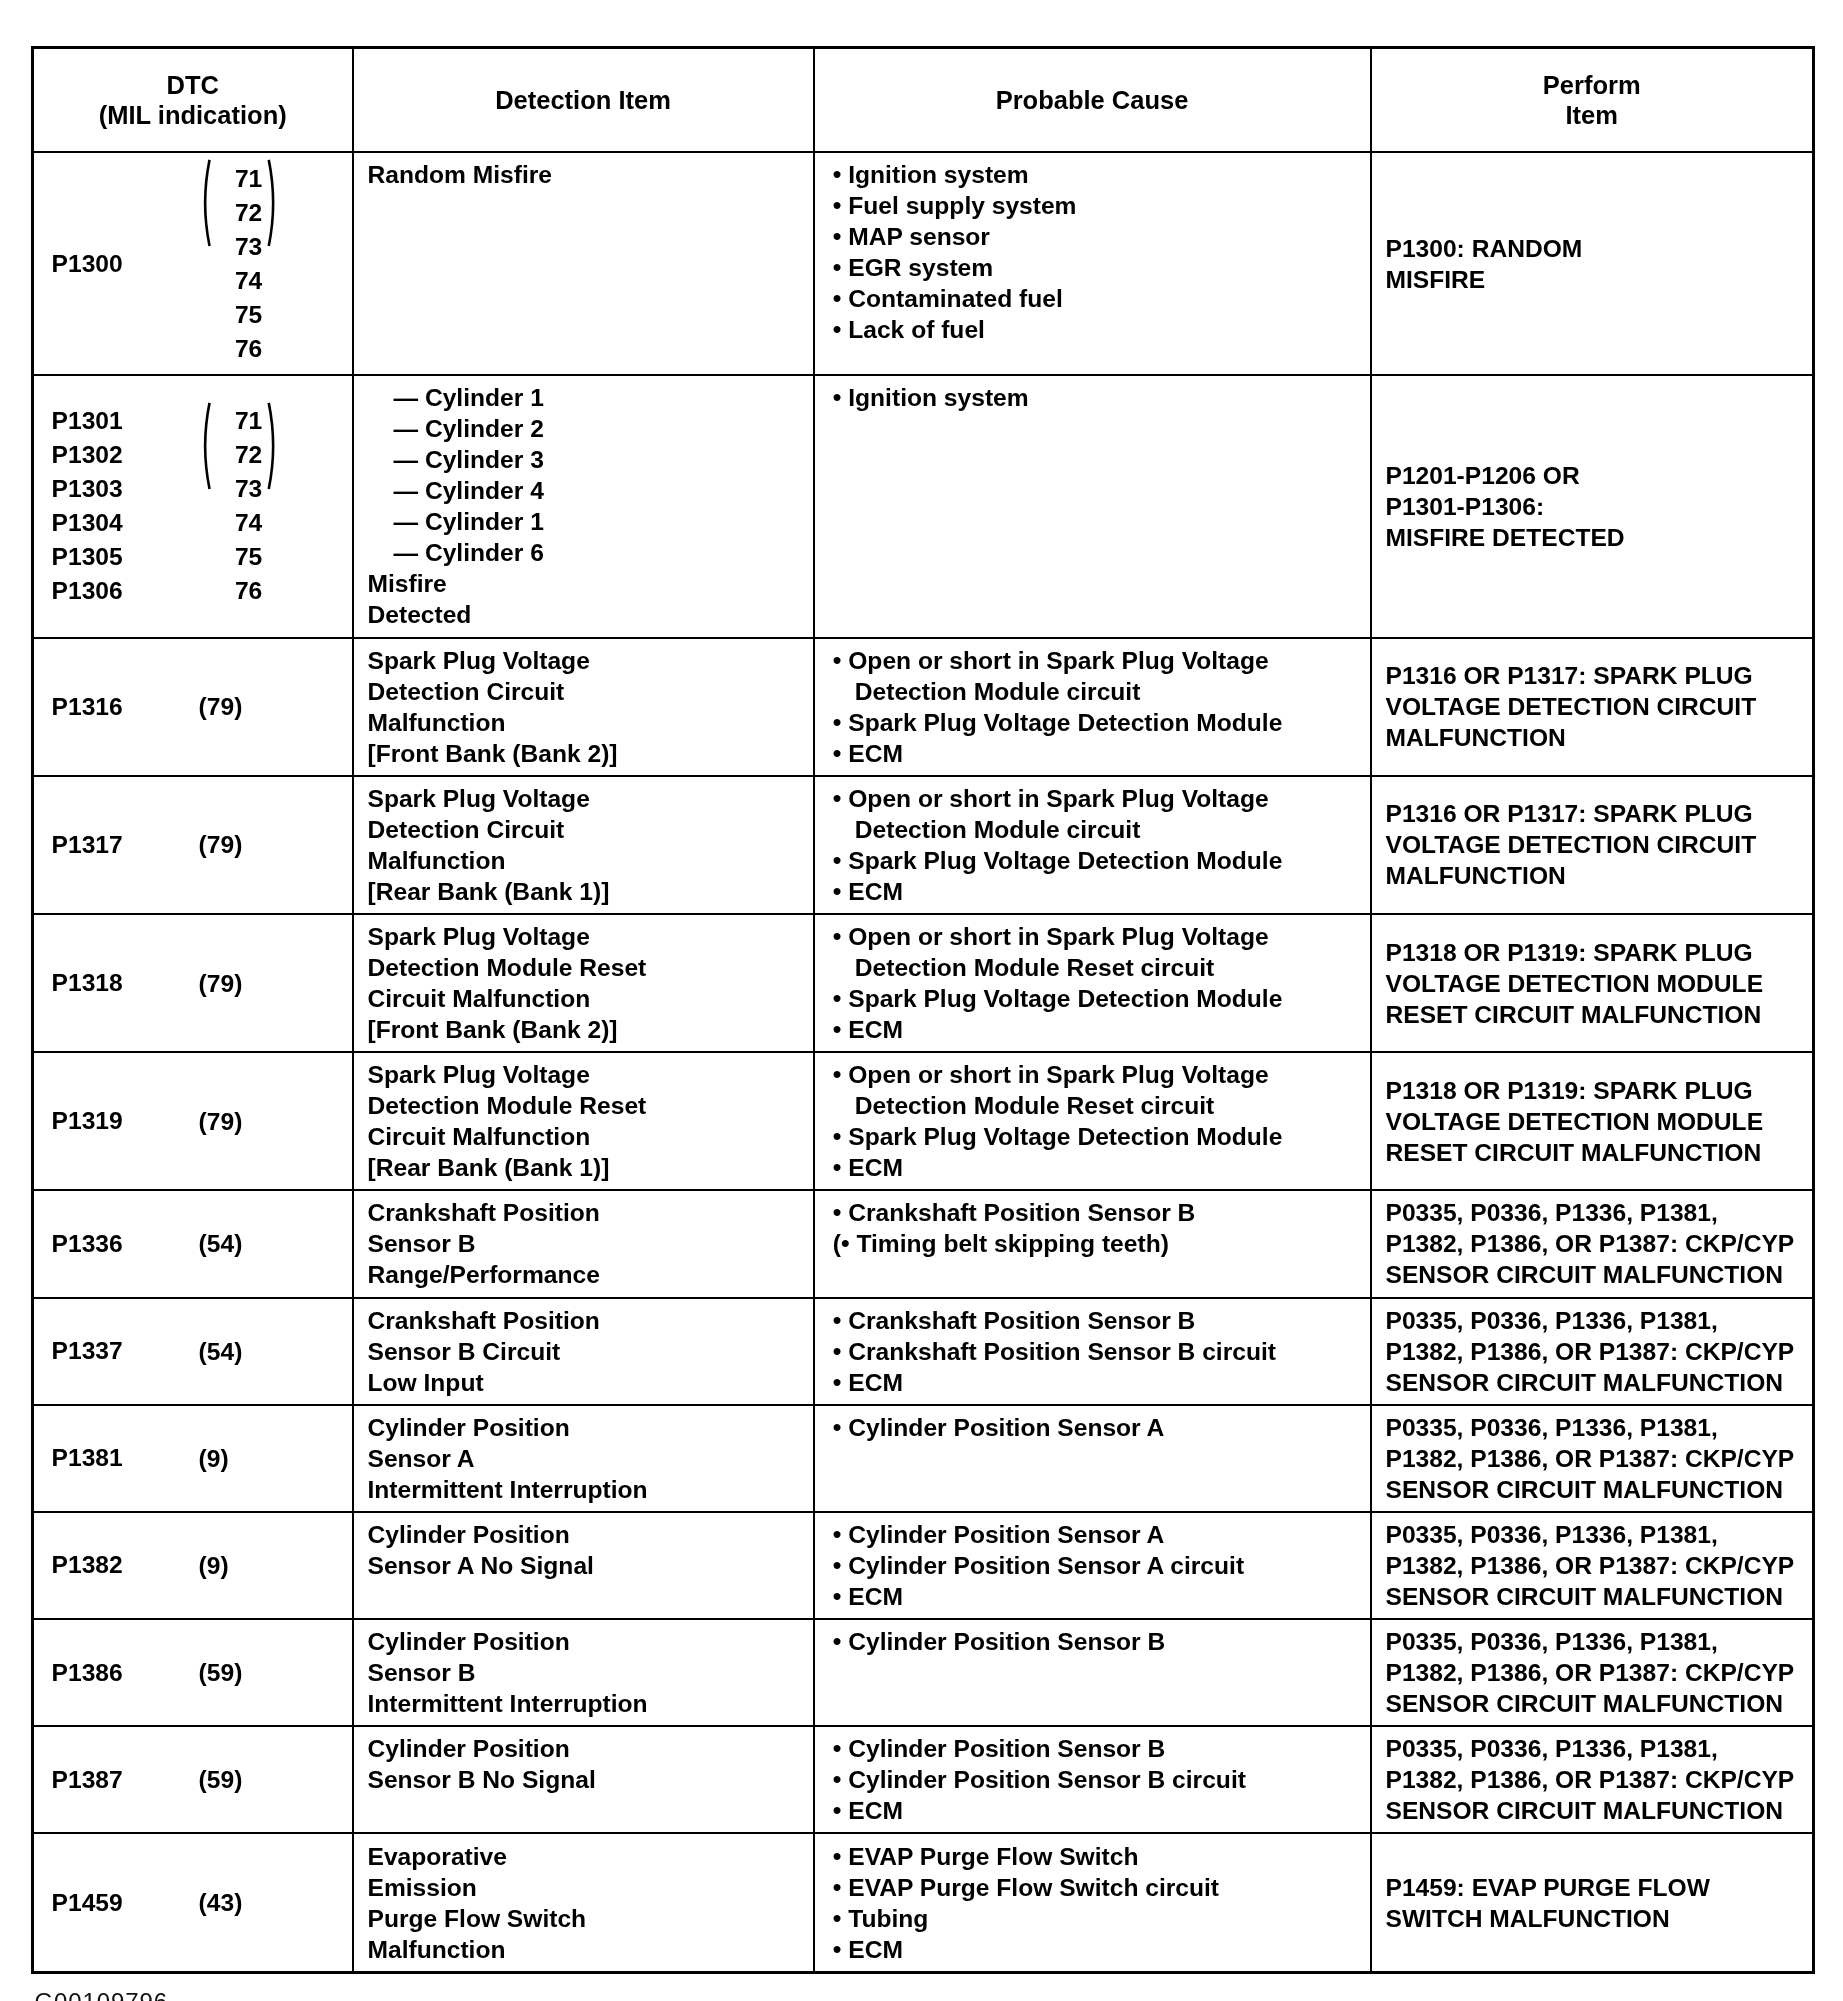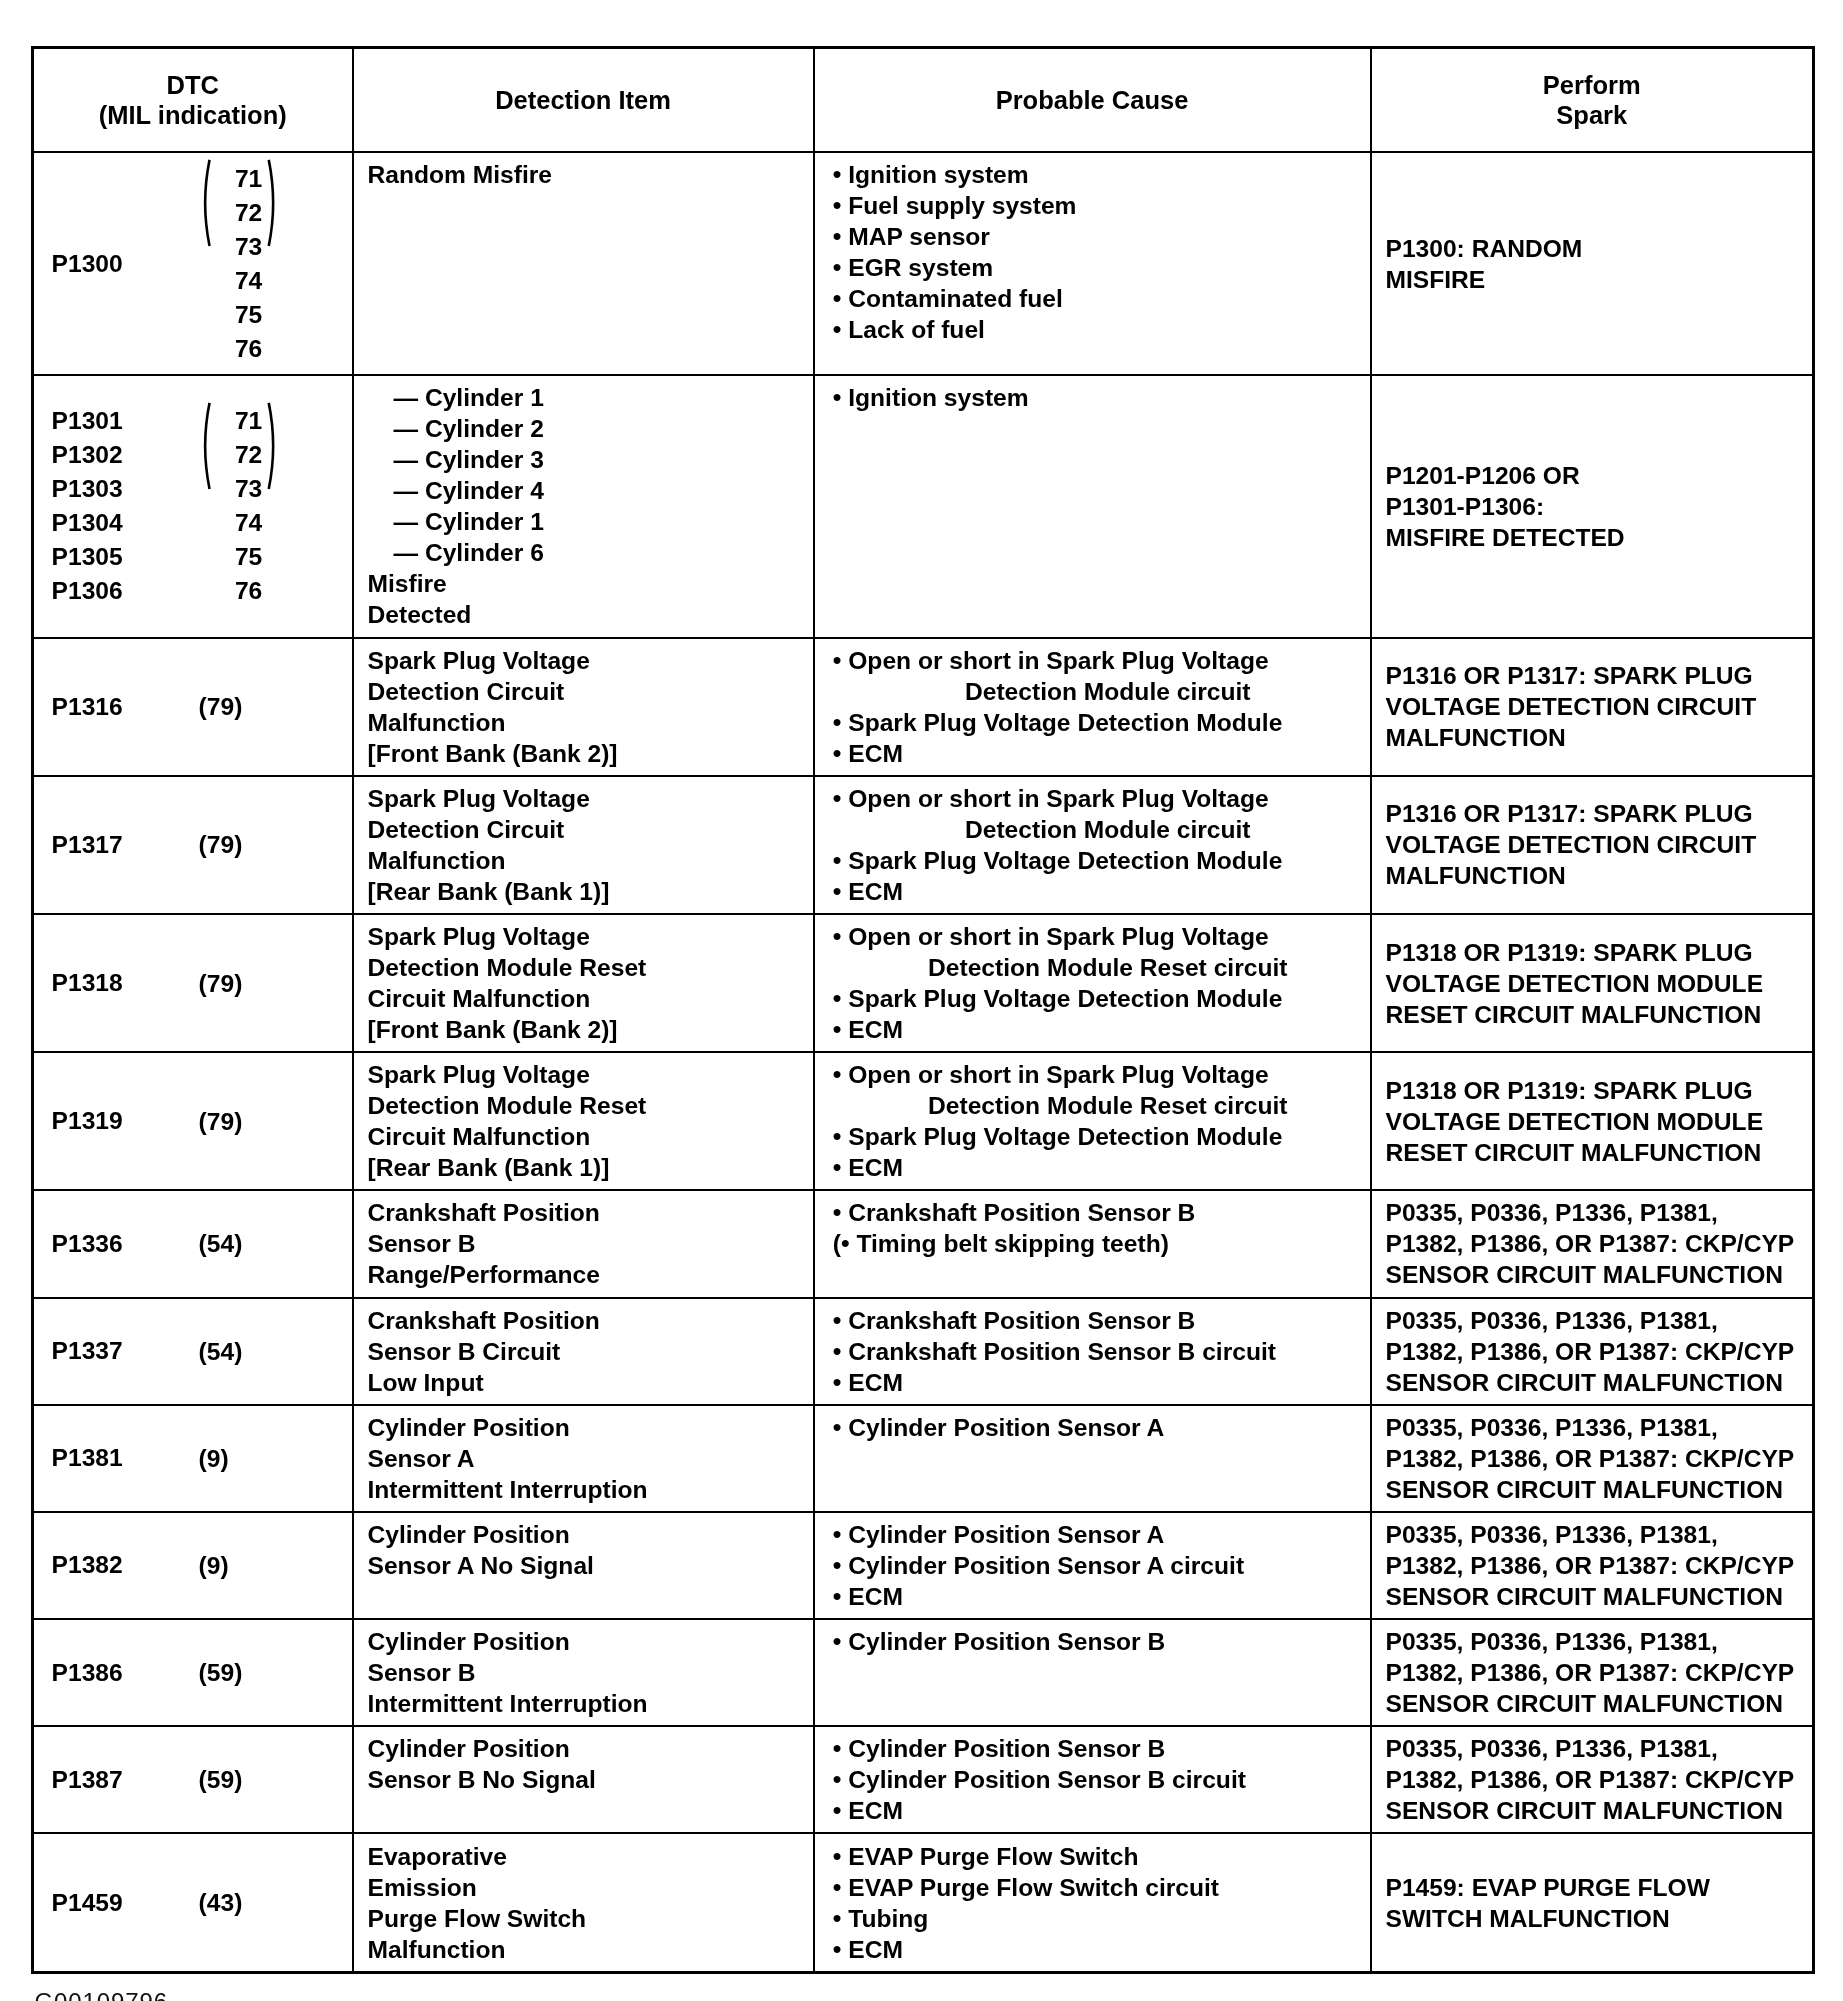--- a/index.html
+++ b/index.html
@@ -32,21 +32,21 @@
   .mil-plain{white-space:nowrap;}
   .brace-group{display:flex;align-items:stretch;}
   .paren{width:12.3px;height:auto;flex:none;align-self:stretch;}
   .mil-nums{display:flex;flex-direction:column;justify-content:center;
             padding:2.6px 4.4px;text-align:right;min-width:47px;}
 
   .det-line{white-space:nowrap;}
   .det-line.dash{padding-left:26px;}
 
   .cause{padding-left:28px;text-indent:-22px;}
-  .cause.cont{text-indent:0;text-align:center;}
+  .cause.cont{text-indent:0;}
 
   .test-line{white-space:nowrap;}
 
   .figure-id{
     margin:14px 0 0 3.5px;font-size:24px;font-weight:400;
     letter-spacing:0.9px;color:#111;
   }
 </style>
 </head>
 <body>
@@ -66,21 +66,21 @@
           <div>(MIL indication)</div>
         </th>
         <th>
           <div>Detection Item</div>
         </th>
         <th>
           <div>Probable Cause</div>
         </th>
         <th>
           <div>Perform</div>
-          <div>Spark</div>
+          <div>Item</div>
         </th>
       </tr>
     </thead>
     <tbody>
         <tr>
           <td class="dtc">
             <div class="dtc-row">
               <div class="codes">
                 <div class="code">P1300</div>
               </div>

